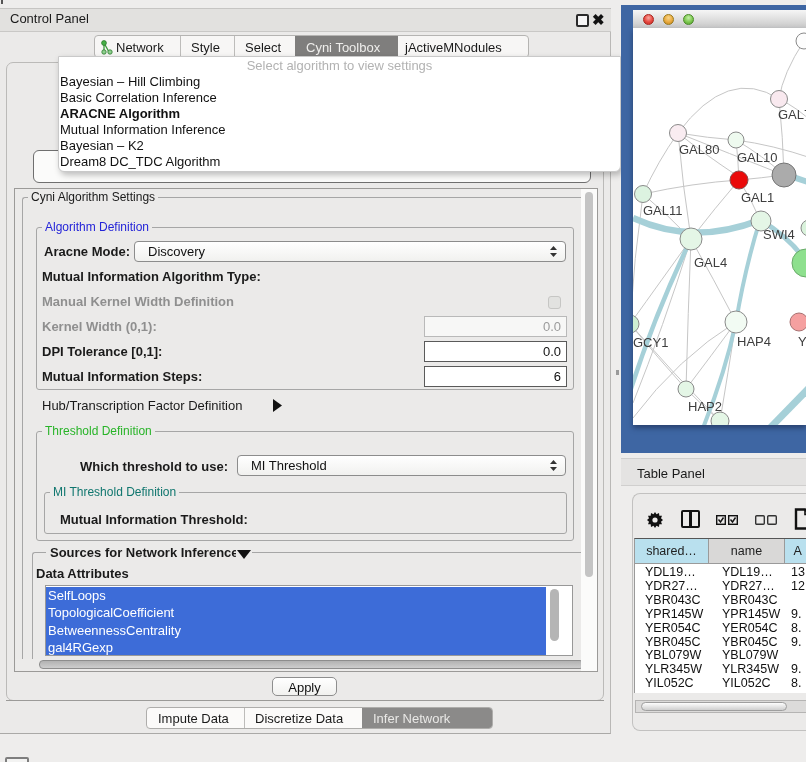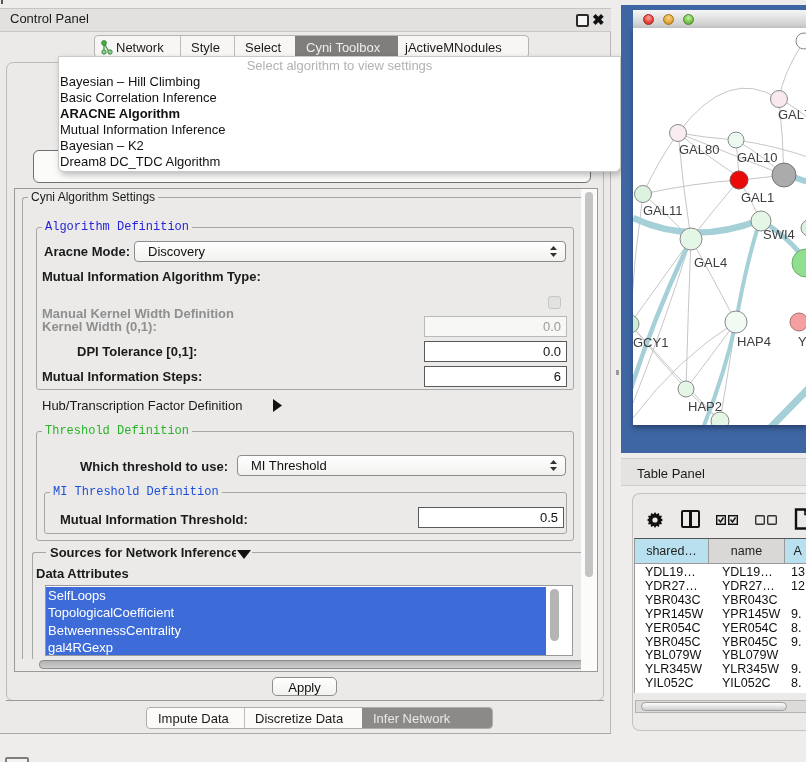--- a/index.html
+++ b/index.html
@@ -1,20 +1,20 @@
 <!DOCTYPE html>
 <html><head>
 <meta charset="utf-8">
 <style>
 html,body{margin:0;padding:0;}
 body{width:806px;height:762px;background:#eeedec;font-family:"Liberation Sans",sans-serif;overflow:hidden;position:relative;}
 .ab{position:absolute;}
 .b{font-weight:bold;}
 
-.grp{border:1px solid #a6a6a6;border-radius:3px;font-family:Liberation Mono, monospace;}
+.grp{border:1px solid #a6a6a6;border-radius:3px;}
 .grplab{position:absolute;top:-8px;background:#ebeae9;padding:0 3px;font-size:12px;line-height:15px;white-space:nowrap;}
 .combo{position:absolute;border:1px solid #8c8c8c;border-radius:4px;background:linear-gradient(#ffffff,#f1f1ef);font-size:13px;color:#111;box-sizing:border-box;height:21px;}
 .combo .ct{position:absolute;left:13px;top:2px;white-space:nowrap;}
 .spin{position:absolute;right:7px;top:3px;width:9px;height:13px;}
 .fld{position:absolute;border:1px solid #5a5a5a;background:#fff;font-size:13px;color:#111;box-sizing:border-box;height:21px;}
 .fld span{position:absolute;right:5px;top:2px;}
 .lbl{position:absolute;font-size:13px;color:#1a1a1a;white-space:nowrap;line-height:15px;}
 .lbl.gray{color:#8f8f8f;}
 .gray{color:#9b9b9b;}
 .ddi{position:absolute;left:1px;font-size:13px;color:#111;white-space:nowrap;line-height:16px;}
@@ -68,27 +68,27 @@
   </div>
   <div class="lbl b" style="left:44px;top:244px;">Aracne Mode:</div>
   <div class="combo" style="left:134px;top:241px;width:432px;">
         <span class="ct">Discovery</span>
     <svg class="spin" viewBox="0 0 9 13">
           <path d="M1 5 L4.5 1 L8 5 Z" fill="#333"></path>
           <path d="M1 8 L4.5 12 L8 8 Z" fill="#333"></path>
         </svg>
   </div>
   <div class="lbl b" style="left:42px;top:269px;">Mutual Information Algorithm Type:</div>
-  <div class="lbl b gray" style="left:42px;top:294px;margin-top:12px;">Manual Kernel Width Definition</div>
+  <div class="lbl b gray" style="left:42px;top:294px;">Manual Kernel Width Definition</div>
   <div class="ab" style="left:548px;top:296px;width:13px;height:13px;border:1px solid #c6c6c4;border-radius:3px;background:#e2e2e0;box-sizing:border-box;"></div>
   <div class="lbl b gray" style="left:42px;top:319px;">Kernel Width (0,1):</div>
   <div class="fld" style="left:424px;top:316px;width:143px;border-color:#b9b9b9;background:#f7f7f6;">
         <span class="gray">0.0</span>
       </div>
-  <div class="lbl b" style="left:42px;top:344px;margin-left:35px;">DPI Tolerance [0,1]:</div>
+  <div class="lbl b" style="left:42px;top:344px;">DPI Tolerance [0,1]:</div>
   <div class="fld" style="left:424px;top:341px;width:143px;">
         <span>0.0</span>
       </div>
   <div class="lbl b" style="left:42px;top:369px;">Mutual Information Steps:</div>
   <div class="fld" style="left:424px;top:366px;width:143px;">
         <span>6</span>
       </div>
 
   <div class="lbl" style="left:42px;top:398px;">Hub/Transcription Factor Definition</div>
   <svg class="ab" style="left:272px;top:399px;" width="11" height="13" viewBox="0 0 11 13">
@@ -101,26 +101,23 @@
   <div class="lbl b" style="left:80px;top:459px;">Which threshold to use:</div>
   <div class="combo" style="left:237px;top:455px;width:329px;">
         <span class="ct">MI Threshold</span>
     <svg class="spin" viewBox="0 0 9 13">
           <path d="M1 5 L4.5 1 L8 5 Z" fill="#333"></path>
           <path d="M1 8 L4.5 12 L8 8 Z" fill="#333"></path>
         </svg>
   </div>
 
   <div class="ab grp" style="left:44px;top:492px;width:523px;height:42px;box-sizing:border-box;">
-    <div class="grplab" style="left:5px;color:#1d4ed8;">MI Threshold Definition</div>
+    <div class="grplab" style="left:5px;color:#0f766e;">MI Threshold Definition</div>
   </div>
   <div class="lbl b" style="left:60px;top:512px;">Mutual Information Threshold:</div>
-  <div class="fld" style="left:418px;top:507px;width:146px;">
-        <span>0.5</span>
-      </div>
 
   <div class="ab" style="left:32px;top:552px;width:567px;height:130px;border-left:1px solid #a6a6a6;border-top:1px solid #a6a6a6;border-radius:3px 0 0 0;"></div>
   <div class="lbl" style="left:46px;top:545px;background:#ebeae9;padding:0 10px 0 4px;font-weight:bold;">Sources for Network Inference</div>
   <svg class="ab" style="left:236px;top:550px;background:#ebeae9;" width="16" height="9" viewBox="0 0 16 9">
         <path d="M1 0 L15 0 L8 9 Z" fill="#111"></path>
       </svg>
   <div class="lbl b" style="left:36px;top:566px;">Data Attributes</div>
 
   <div class="ab" style="left:45px;top:585px;width:528px;height:71px;border:1px solid #989898;background:#fff;box-sizing:border-box;">
     <div class="ab" style="left:0;top:1px;width:500px;height:68px;background:#3d6cd8;"></div>

